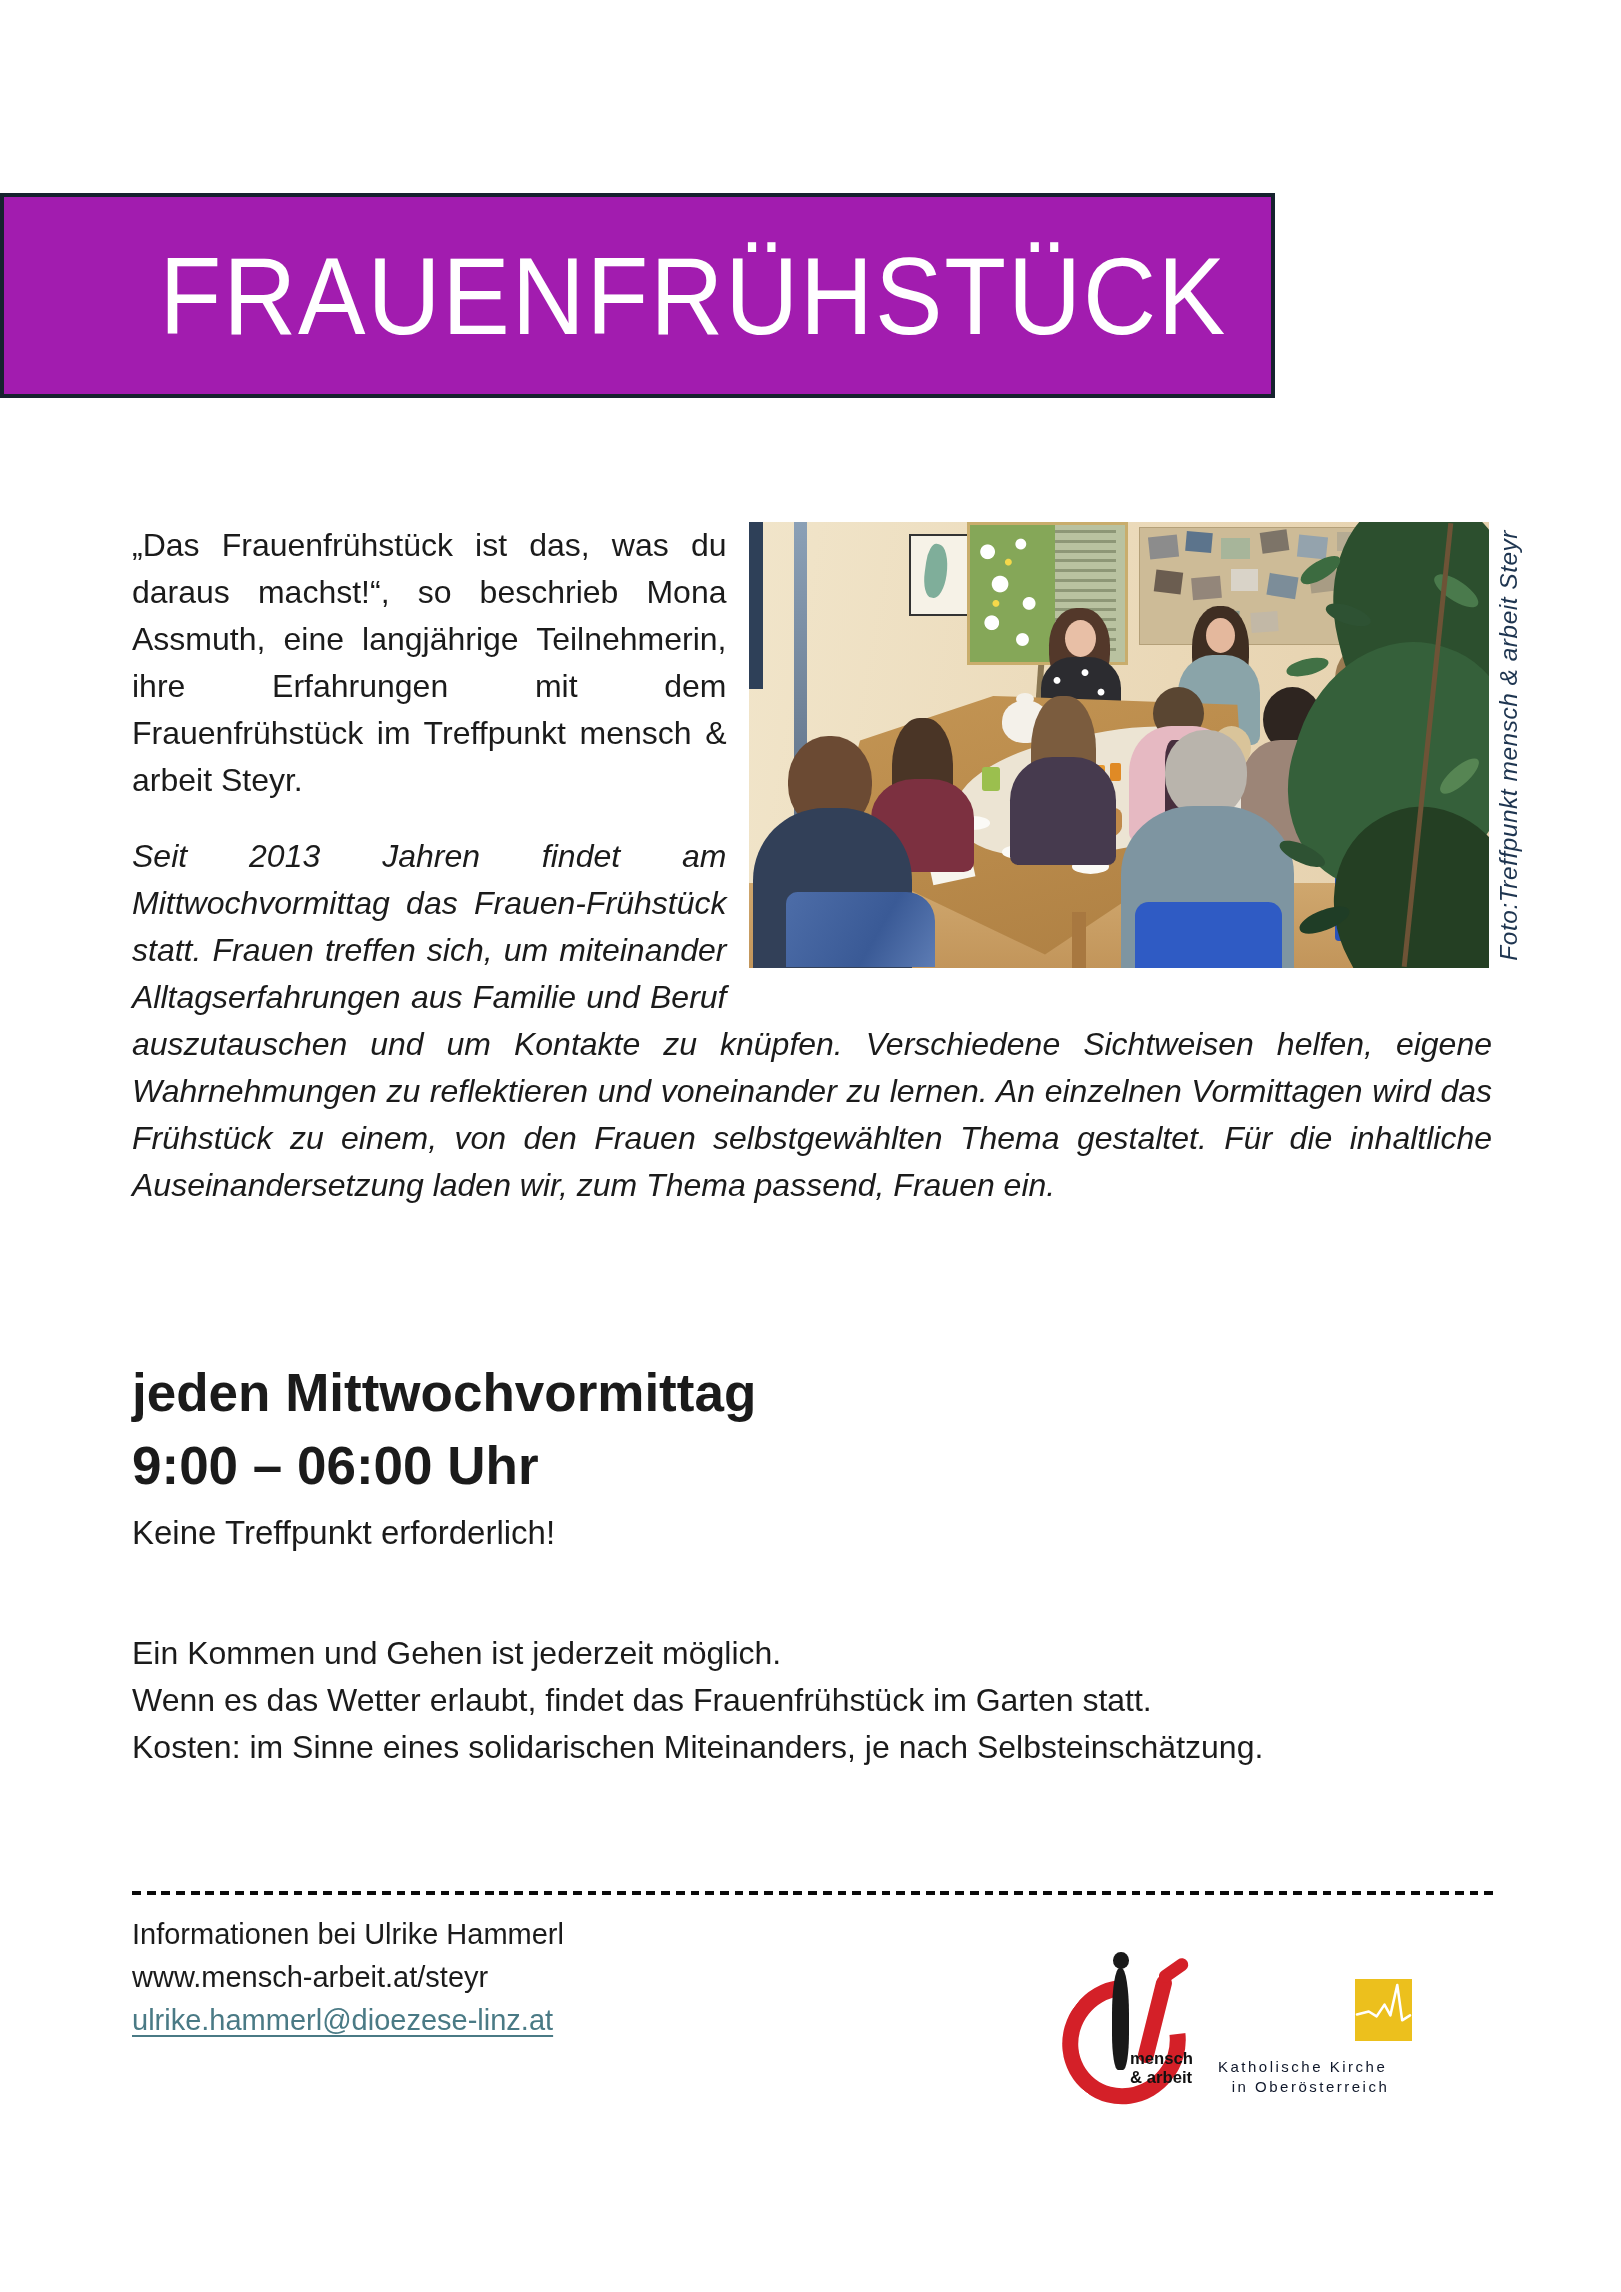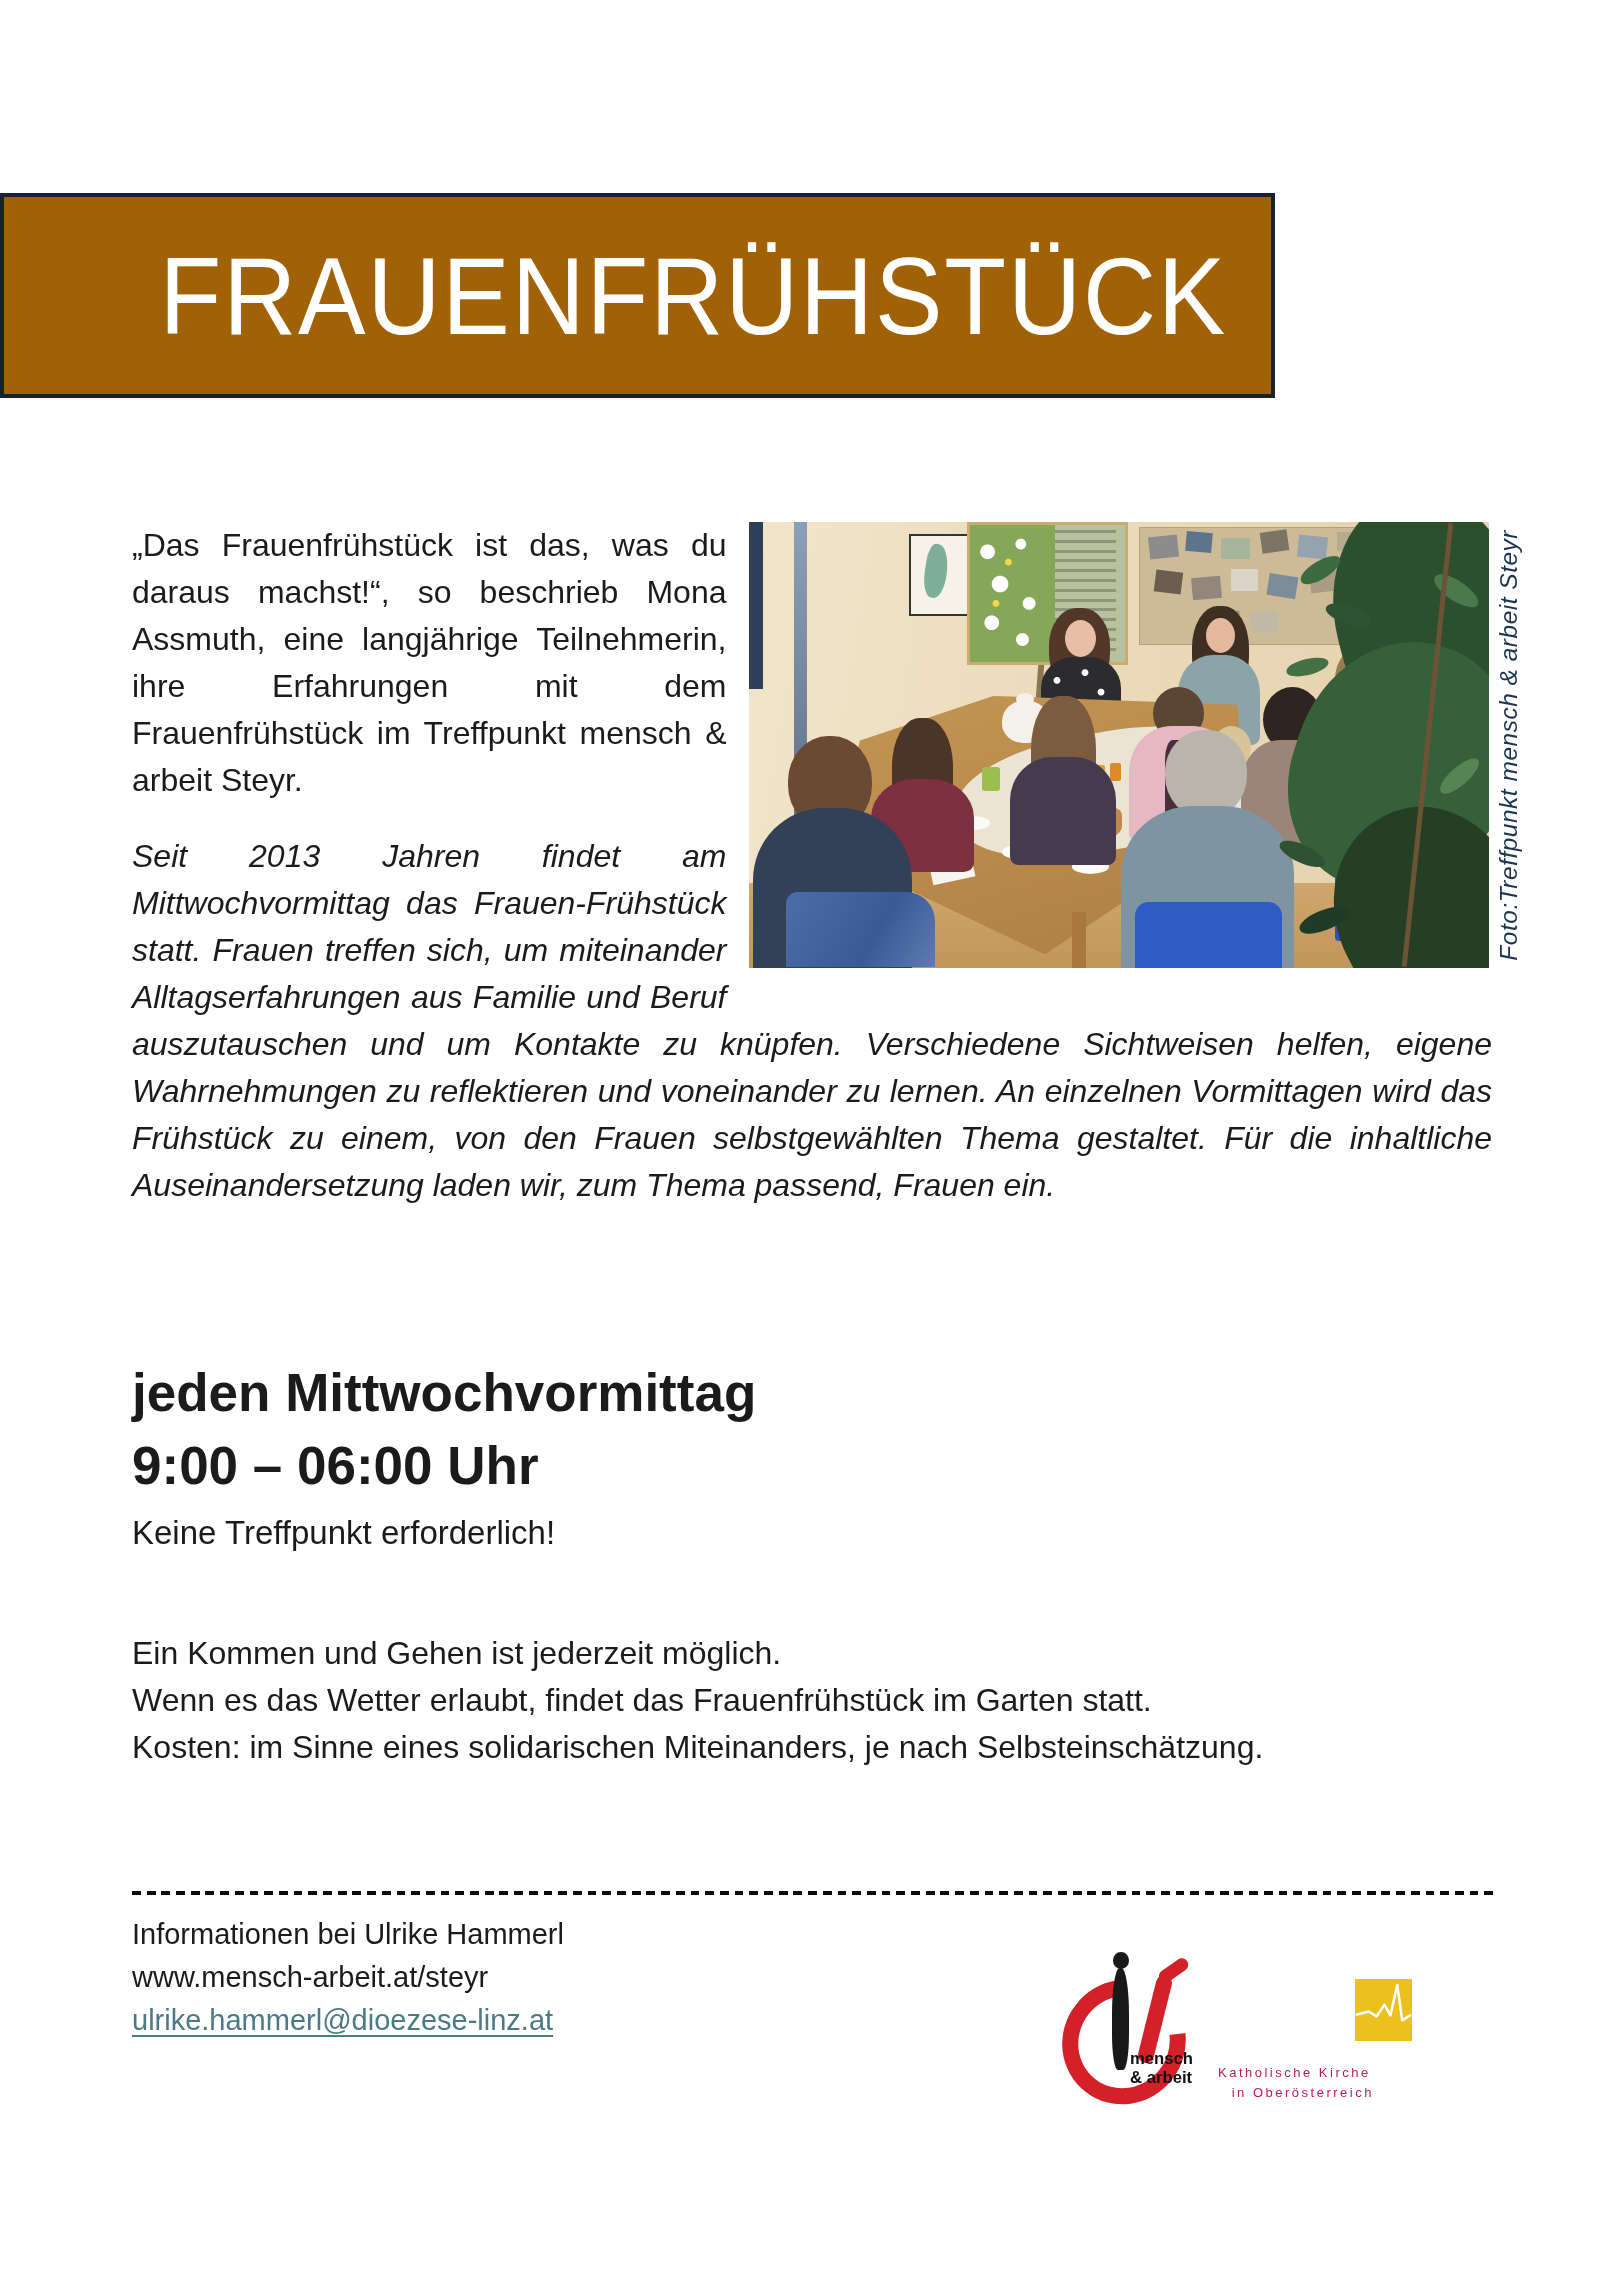--- a/index.html
+++ b/index.html
@@ -1,21 +1,21 @@
 <!DOCTYPE html>
 <html lang="de"><head>
 <meta charset="utf-8">
 <style>
   html,body{margin:0;padding:0;background:#ffffff;}
   .page{position:relative;width:1621px;height:2293px;background:#fff;overflow:hidden;
         font-family:"Liberation Sans",sans-serif;color:#1b1b1b;}
 
   
   .banner{position:absolute;top:193px;left:0;width:1267px;height:197px;
-          background:#a16207;border:4.9px solid #16222e;display:flex;align-items:center;}
+          background:#a21caf;border:4.9px solid #16222e;display:flex;align-items:center;}
   .banner-title{color:#ffffff;font-size:110px;font-weight:300;letter-spacing:2px;
                 padding-left:169px;white-space:nowrap;transform:scaleX(.92);transform-origin:left center;}
 
   
   .content{position:absolute;top:522px;left:132px;width:1360px;font-size:32px;line-height:47px;
            font-weight:300;text-align:justify;}
   .content p{margin:0;}
   .body-para{margin-top:29px !important;font-style:italic;}
   .quote-italic{}
 
@@ -50,22 +50,22 @@
   .ma-arc{position:absolute;left:2px;top:27.4px;width:90px;height:94px;border:16.7px solid #d42028;
           border-radius:50%;border-top-color:transparent;transform:rotate(38deg);}
   .ma-tail{position:absolute;left:86px;top:21.6px;width:15.7px;height:90px;background:#d42028;
            border-radius:9.8px;transform:rotate(14deg);}
   .ma-tip{position:absolute;left:96px;top:11.8px;width:33px;height:12.7px;background:#d42028;
           border-radius:7.8px;transform:rotate(-35deg);}
   .ma-body{position:absolute;left:51px;top:15.7px;width:16.7px;height:102px;background:#191919;
            border-radius:45% 45% 35% 35%;}
   .ma-head{position:absolute;left:52px;top:0;width:15.7px;height:16.7px;background:#191919;border-radius:50%;}
   .ma-text{position:absolute;left:69px;top:98px;font-weight:bold;font-size:16.7px;line-height:18.6px;color:#111;}
-  .kk-text{position:absolute;left:157px;top:111px;font-size:13px;line-height:19.6px;letter-spacing:2.5px;
-           color:#be185d;white-space:nowrap;}
+  .kk-text{position:absolute;left:157px;top:105px;font-size:15px;line-height:19.6px;letter-spacing:2.5px;
+           color:#0f172a;white-space:nowrap;}
   .kk-line2{padding-left:13.7px;}
   .kk-box{position:absolute;left:294px;top:26.5px;width:57px;height:62px;background:#ecc01d;}
 </style>
 </head>
 <body>
 
 <div class="page">
 
   <div class="banner">
     <div class="banner-title">FRAUENFRÜHSTÜCK</div>

